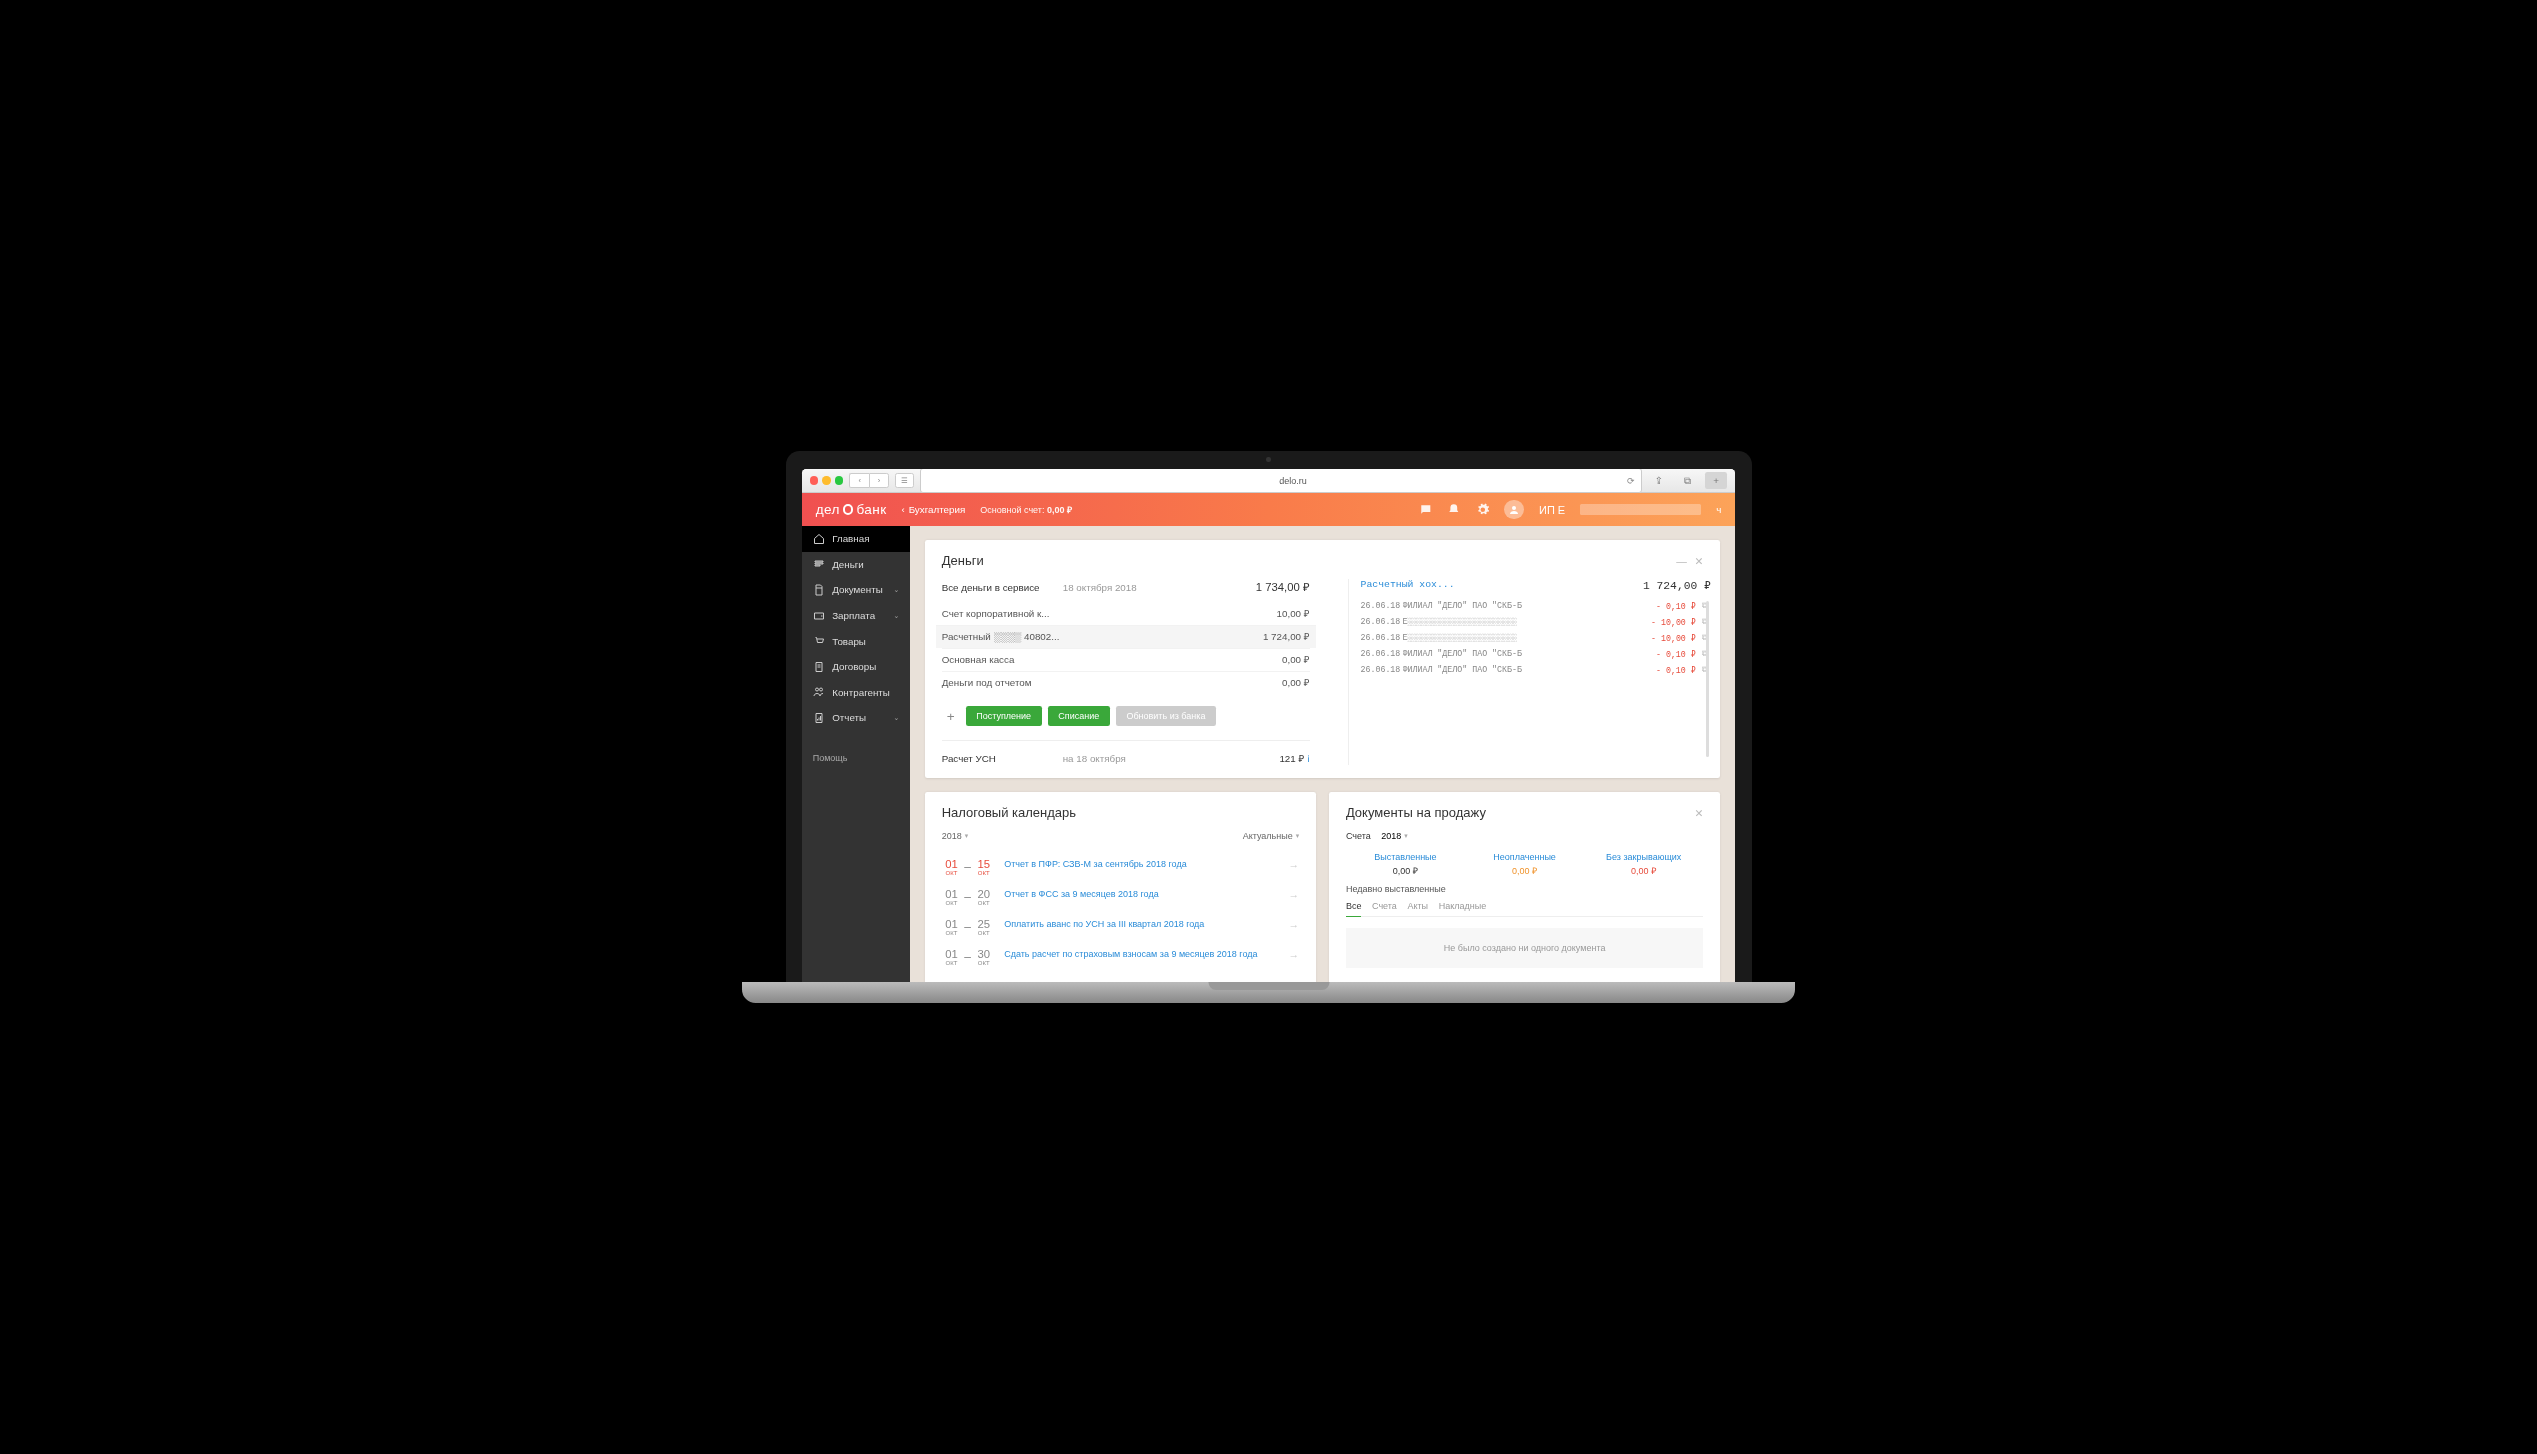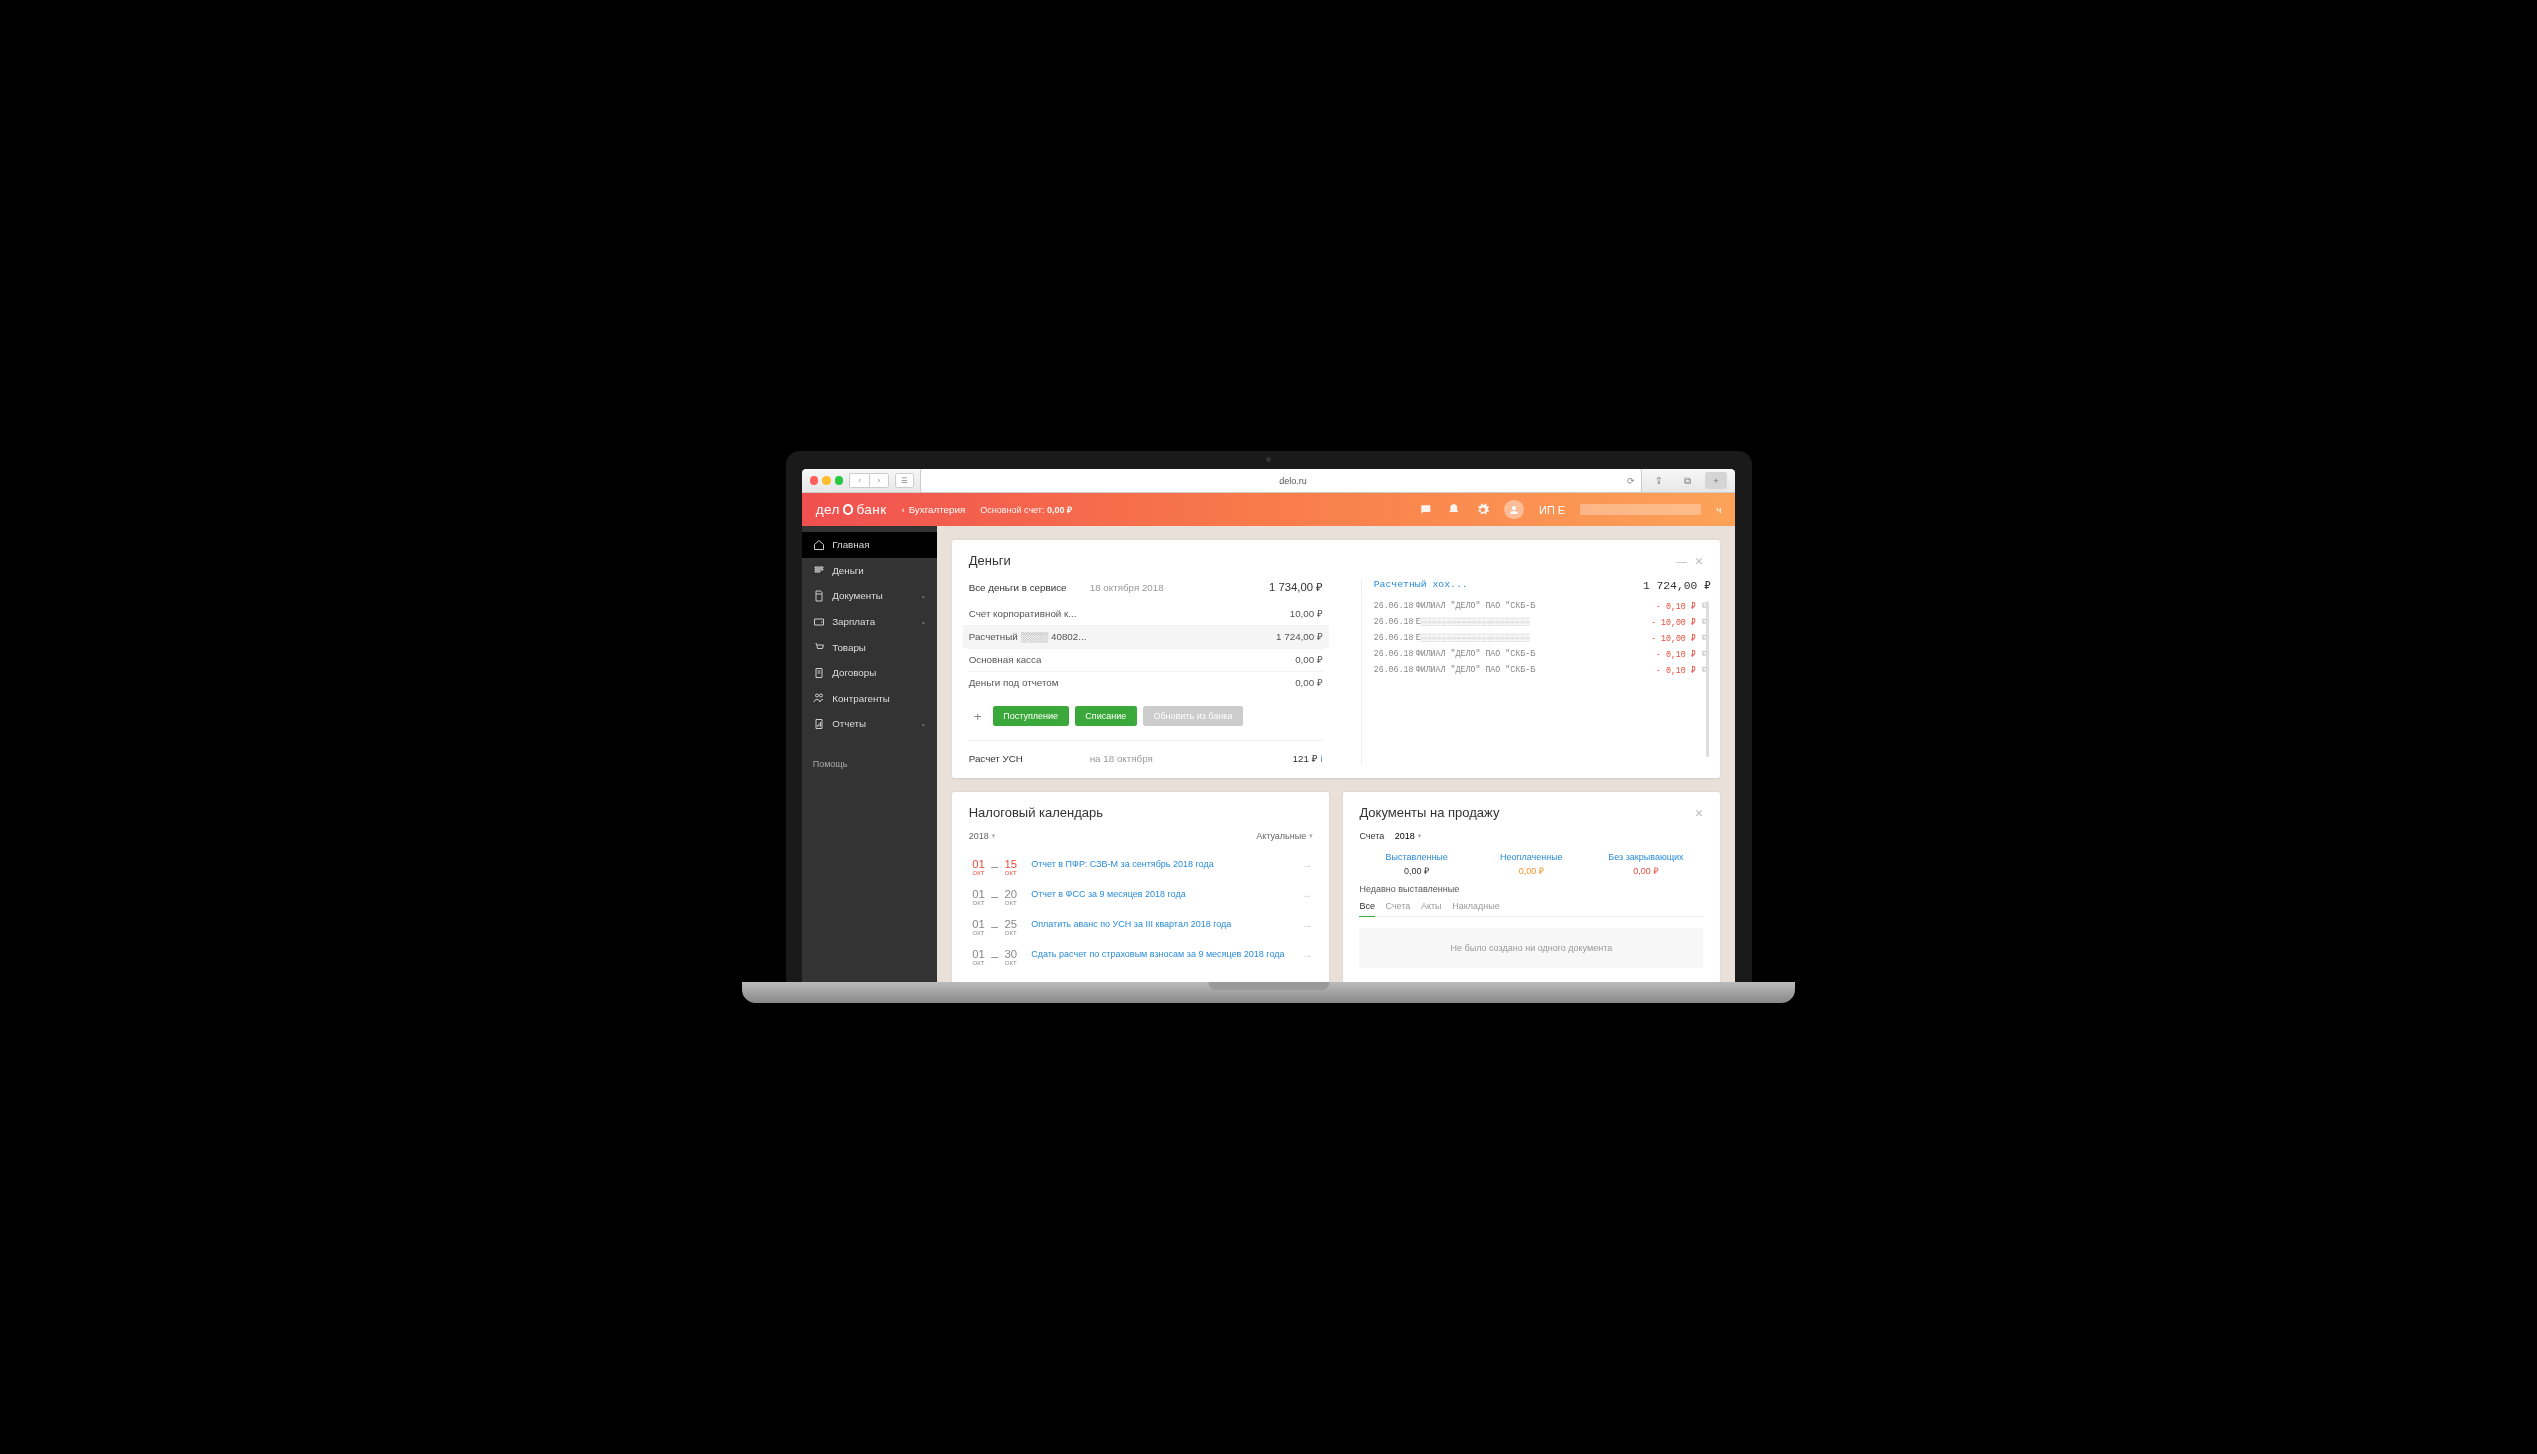--- a/index.html
+++ b/index.html
@@ -93,27 +93,26 @@
 .header-icon { width: 13.6px; height: 13.6px; color: #fff; opacity: 0.9; }
 .user-avatar { width: 19.6px; height: 19.6px; background: rgba(255,255,255,0.4); border-radius: 50%; display:flex;align-items:center;justify-content:center; }
 .user-name-redacted { width: 121px; height: 10.6px; background: rgba(255,255,255,0.3); border-radius: 1.5px; }
 .app-body {
   flex: 1;
   background: linear-gradient(rgba(200,180,160,0.4), rgba(200,180,160,0.4));
   display: flex;
   overflow: hidden;
 }
 .sidebar {
-  width: 135px;
+  width: 108px;
   background: #333;
   color: #ddd;
   font-size: 9.8px;
   display: flex;
   flex-direction: column;
-  padding-top: 6px;
 }
 .sidebar-item {
   display: flex;
   align-items: center;
   gap: 7.5px;
   padding: 6.8px 10.6px;
   cursor: pointer;
   position: relative;
 }
 .sidebar-item.active { background: #000; }

